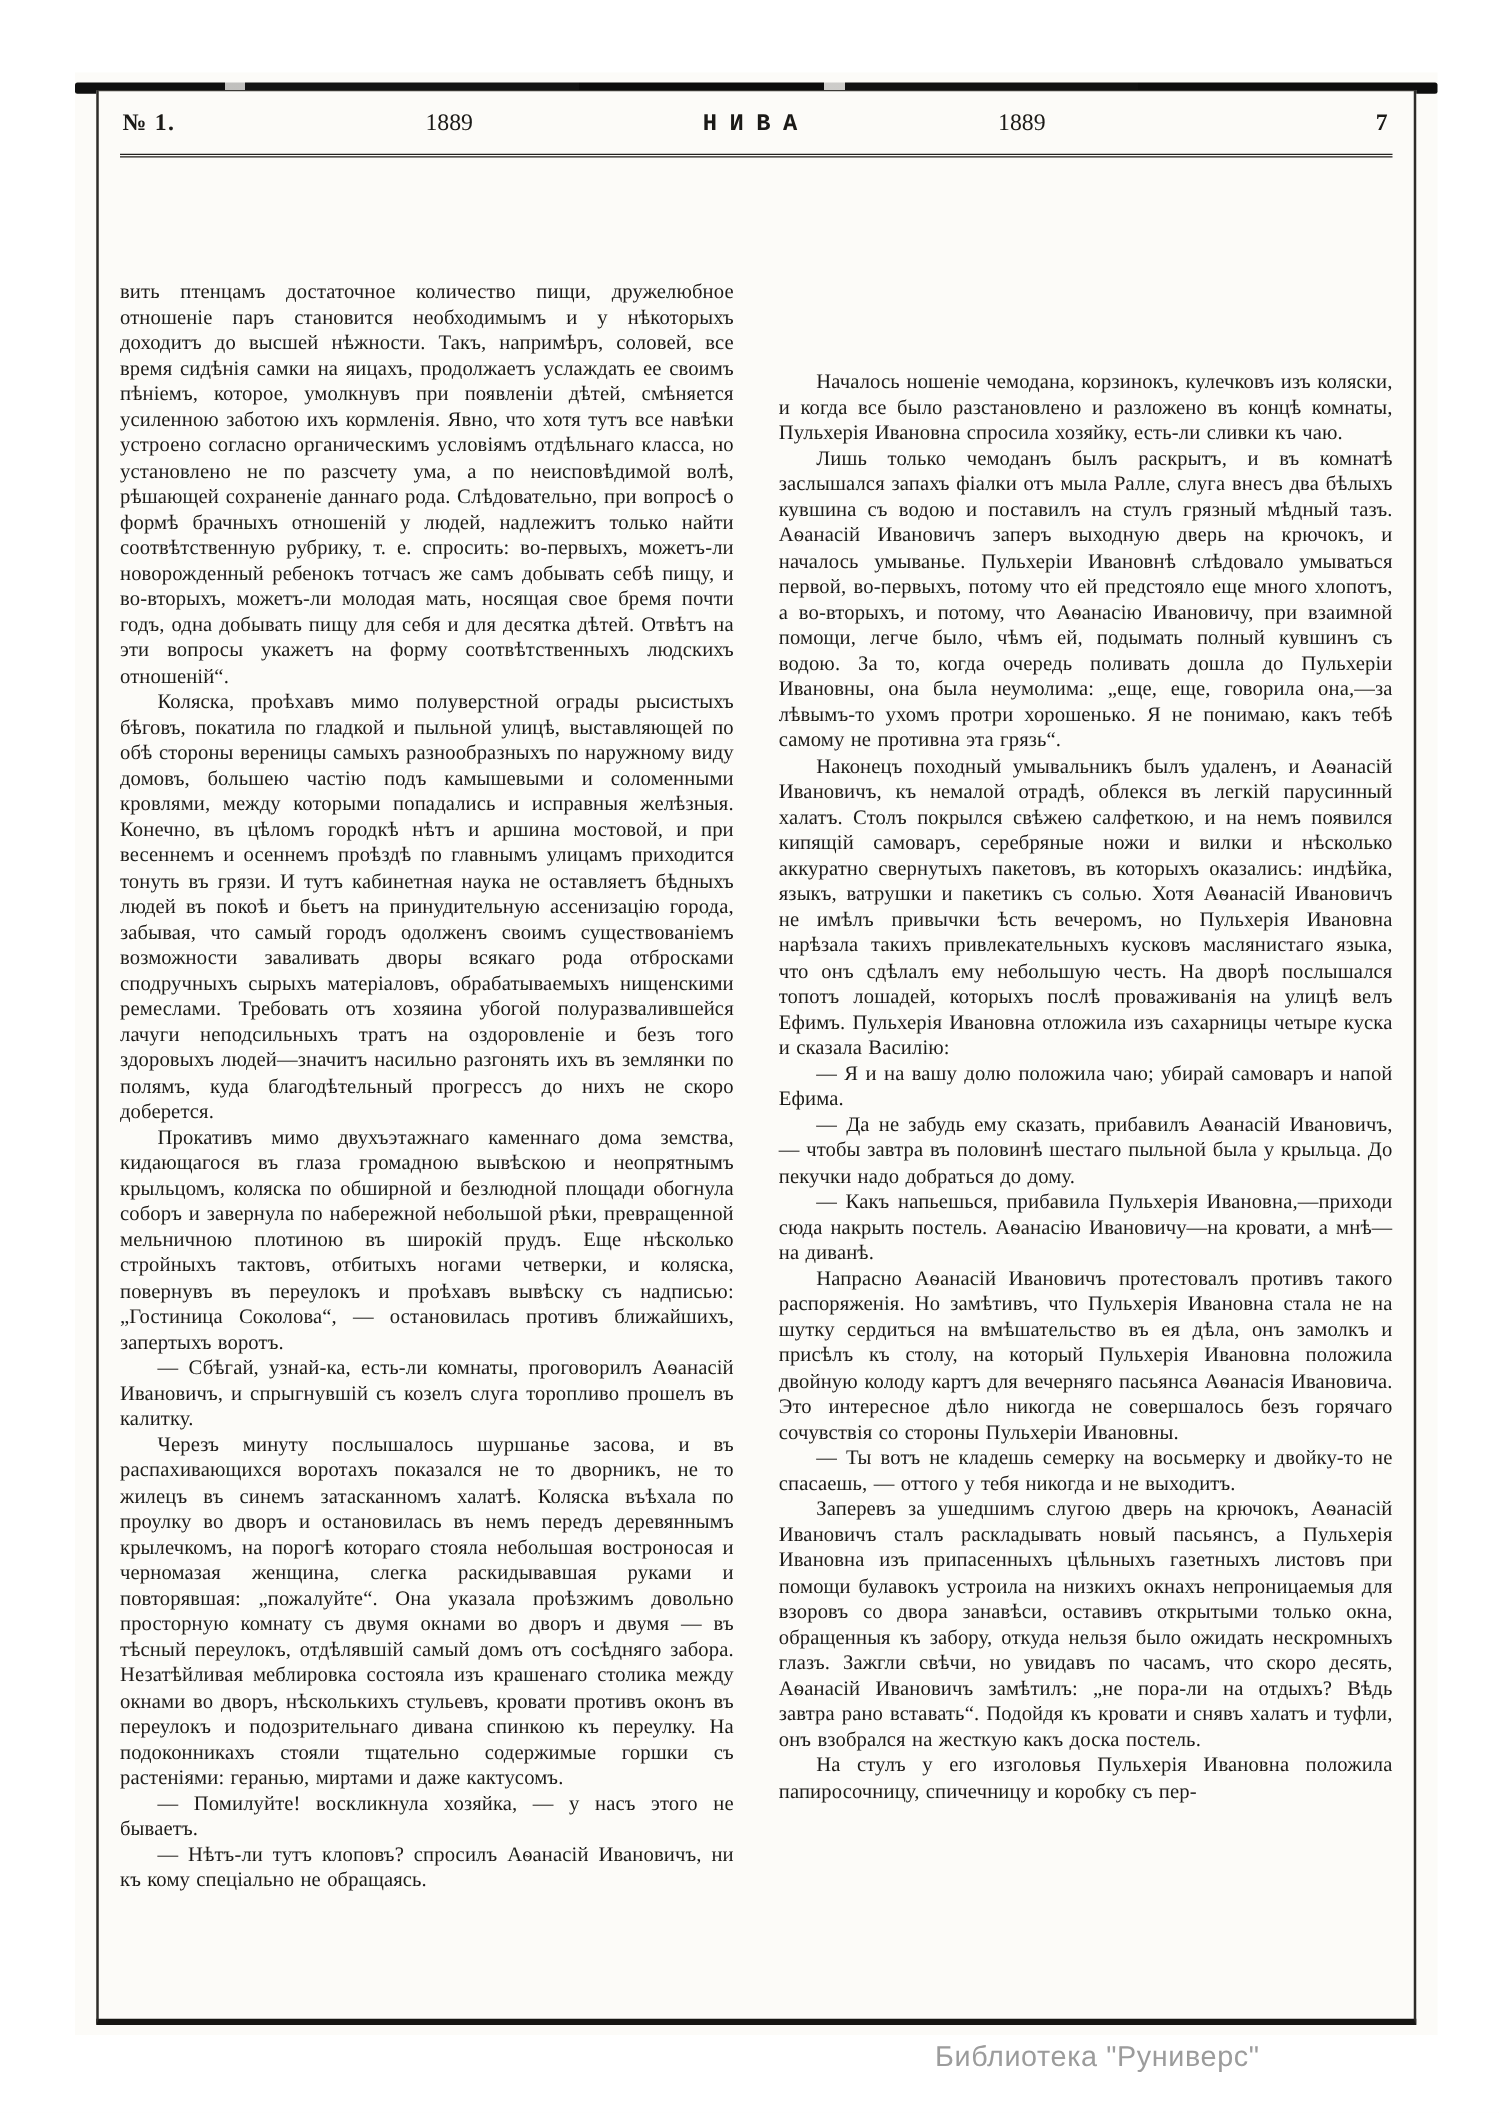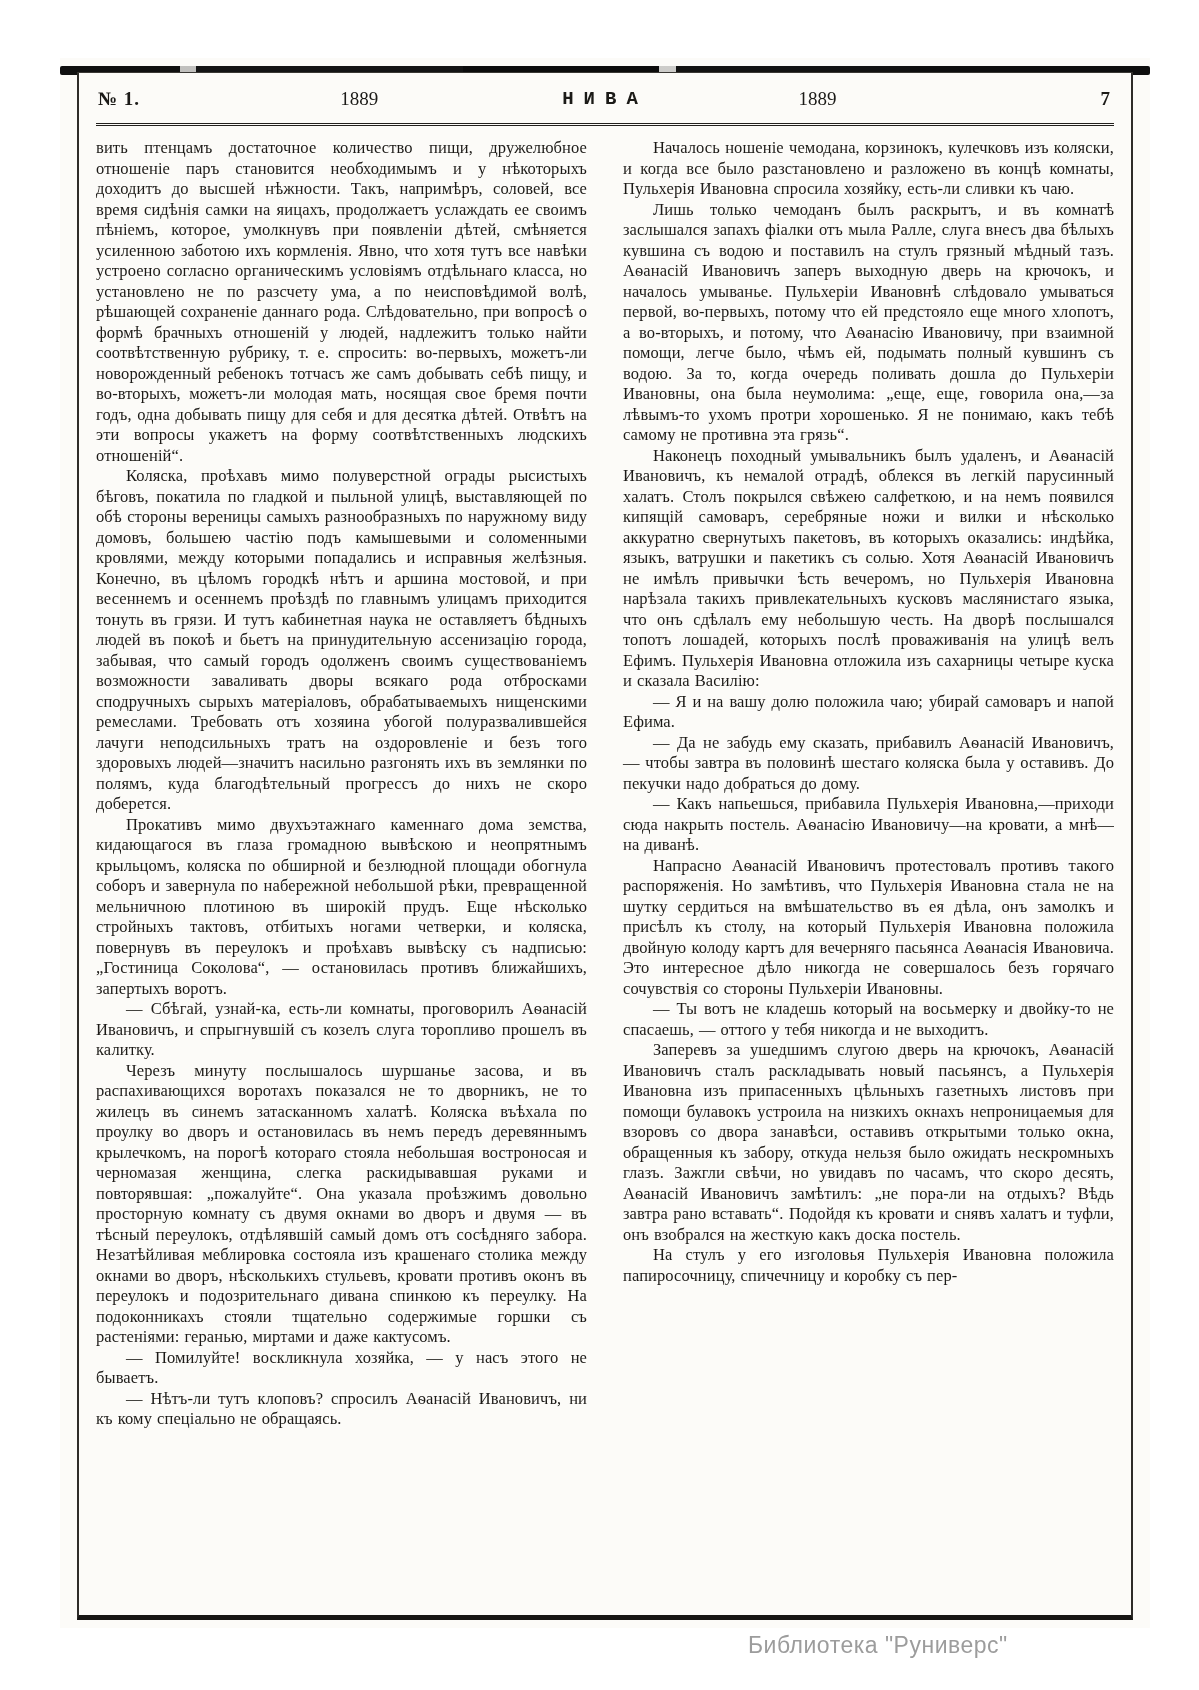--- a/index.html
+++ b/index.html
@@ -53,20 +53,21 @@
   .masthead   { left: 50%; transform: translateX(-50%);
                 font-weight: bold; letter-spacing: 10px; font-size: 21px; font-family: Liberation Mono, monospace; }
   .year-right { left: 69%; }
   .page-no    { right: 4px; font-weight: bold; }
   .columns {
     display: flex;
     gap: 36px;
     margin-top: 12px;
     height: 1462px;
     overflow: hidden;
+    align-items: center;
   }
   .column {
     flex: 1 1 0;
     text-align: justify;
     font-size: 16.5px;
     line-height: 20.5px;
     color: #1c1a17;
     letter-spacing: 0.1px;
     word-spacing: 0.05em;
   }
@@ -108,24 +109,24 @@
         <p>Черезъ минуту послышалось шуршанье засова, и въ распахивающихся воротахъ показался не то дворникъ, не то жилецъ въ синемъ затасканномъ халатѣ. Коляска въѣхала по проулку во дворъ и остановилась въ немъ передъ деревяннымъ крылечкомъ, на порогѣ котораго стояла небольшая востроносая и черномазая женщина, слегка раскидывавшая руками и повторявшая: „пожалуйте“. Она указала проѣзжимъ довольно просторную комнату съ двумя окнами во дворъ и двумя — въ тѣсный переулокъ, отдѣлявшій самый домъ отъ сосѣдняго забора. Незатѣйливая меблировка состояла изъ крашенаго столика между окнами во дворъ, нѣсколькихъ стульевъ, кровати противъ оконъ въ переулокъ и подозрительнаго дивана спинкою къ переулку. На подоконникахъ стояли тщательно содержимые горшки съ растеніями: геранью, миртами и даже кактусомъ.</p>
         <p>— Помилуйте! воскликнула хозяйка, — у насъ этого не бываетъ.</p>
         <p>— Нѣтъ-ли тутъ клоповъ? спросилъ Аѳанасій Ивановичъ, ни къ кому спеціально не обращаясь.</p>
       </div>
 
       <div class="column">
         <p>Началось ношеніе чемодана, корзинокъ, кулечковъ изъ коляски, и когда все было разстановлено и разложено въ концѣ комнаты, Пульхерія Ивановна спросила хозяйку, есть-ли сливки къ чаю.</p>
         <p>Лишь только чемоданъ былъ раскрытъ, и въ комнатѣ заслышался запахъ фіалки отъ мыла Ралле, слуга внесъ два бѣлыхъ кувшина съ водою и поставилъ на стулъ грязный мѣдный тазъ. Аѳанасій Ивановичъ заперъ выходную дверь на крючокъ, и началось умыванье. Пульхеріи Ивановнѣ слѣдовало умываться первой, во-первыхъ, потому что ей предстояло еще много хлопотъ, а во-вторыхъ, и потому, что Аѳанасію Ивановичу, при взаимной помощи, легче было, чѣмъ ей, подымать полный кувшинъ съ водою. За то, когда очередь поливать дошла до Пульхеріи Ивановны, она была неумолима: „еще, еще, говорила она,—за лѣвымъ-то ухомъ протри хорошенько. Я не понимаю, какъ тебѣ самому не противна эта грязь“.</p>
         <p>Наконецъ походный умывальникъ былъ удаленъ, и Аѳанасій Ивановичъ, къ немалой отрадѣ, облекся въ легкій парусинный халатъ. Столъ покрылся свѣжею салфеткою, и на немъ появился кипящій самоваръ, серебряные ножи и вилки и нѣсколько аккуратно свернутыхъ пакетовъ, въ которыхъ оказались: индѣйка, языкъ, ватрушки и пакетикъ съ солью. Хотя Аѳанасій Ивановичъ не имѣлъ привычки ѣсть вечеромъ, но Пульхерія Ивановна нарѣзала такихъ привлекательныхъ кусковъ маслянистаго языка, что онъ сдѣлалъ ему небольшую честь. На дворѣ послышался топотъ лошадей, которыхъ послѣ проваживанія на улицѣ велъ Ефимъ. Пульхерія Ивановна отложила изъ сахарницы четыре куска и сказала Василію:</p>
         <p>— Я и на вашу долю положила чаю; убирай самоваръ и напой Ефима.</p>
-        <p>— Да не забудь ему сказать, прибавилъ Аѳанасій Ивановичъ, — чтобы завтра въ половинѣ шестаго коляска была у оставивъ. До пекучки надо добраться до дому.</p>
+        <p>— Да не забудь ему сказать, прибавилъ Аѳанасій Ивановичъ, — чтобы завтра въ половинѣ шестаго пыльной была у крыльца. До пекучки надо добраться до дому.</p>
         <p>— Какъ напьешься, прибавила Пульхерія Ивановна,—приходи сюда накрыть постель. Аѳанасію Ивановичу—на кровати, а мнѣ—на диванѣ.</p>
         <p>Напрасно Аѳанасій Ивановичъ протестовалъ противъ такого распоряженія. Но замѣтивъ, что Пульхерія Ивановна стала не на шутку сердиться на вмѣшательство въ ея дѣла, онъ замолкъ и присѣлъ къ столу, на который Пульхерія Ивановна положила двойную колоду картъ для вечерняго пасьянса Аѳанасія Ивановича. Это интересное дѣло никогда не совершалось безъ горячаго сочувствія со стороны Пульхеріи Ивановны.</p>
-        <p>— Ты вотъ не кладешь который на восьмерку и двойку-то не спасаешь, — оттого у тебя никогда и не выходитъ.</p>
+        <p>— Ты вотъ не кладешь семерку на восьмерку и двойку-то не спасаешь, — оттого у тебя никогда и не выходитъ.</p>
         <p>Заперевъ за ушедшимъ слугою дверь на крючокъ, Аѳанасій Ивановичъ сталъ раскладывать новый пасьянсъ, а Пульхерія Ивановна изъ припасенныхъ цѣльныхъ газетныхъ листовъ при помощи булавокъ устроила на низкихъ окнахъ непроницаемыя для взоровъ со двора занавѣси, оставивъ открытыми только окна, обращенныя къ забору, откуда нельзя было ожидать нескромныхъ глазъ. Зажгли свѣчи, но увидавъ по часамъ, что скоро десять, Аѳанасій Ивановичъ замѣтилъ: „не пора-ли на отдыхъ? Вѣдь завтра рано вставать“. Подойдя къ кровати и снявъ халатъ и туфли, онъ взобрался на жесткую какъ доска постель.</p>
         <p>На стулъ у его изголовья Пульхерія Ивановна положила папиросочницу, спичечницу и коробку съ пер-</p>
       </div>
 
     </div>
   </div>
 </div>
 
 <div class="watermark">Библиотека "Руниверс"</div>
 

